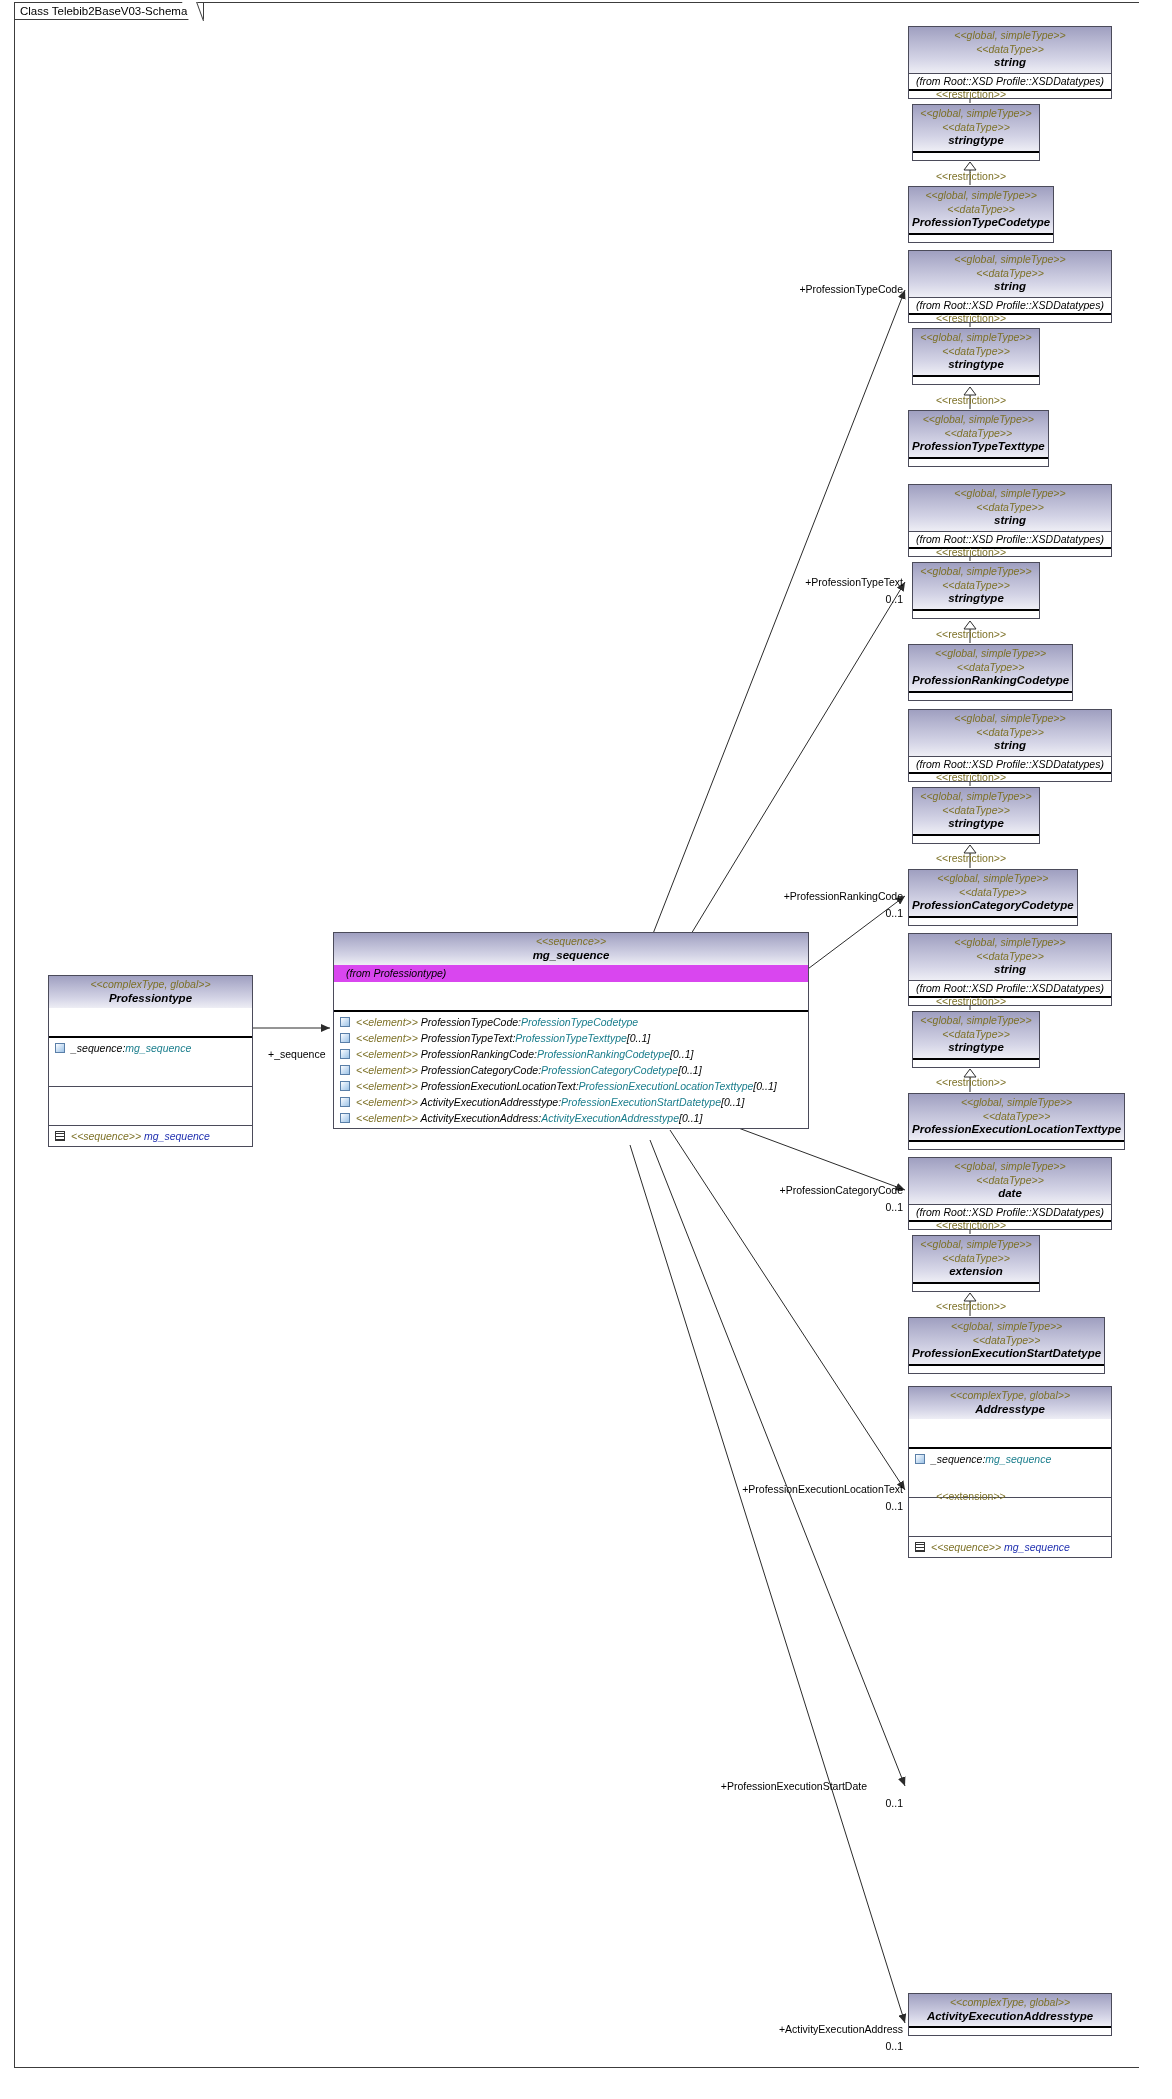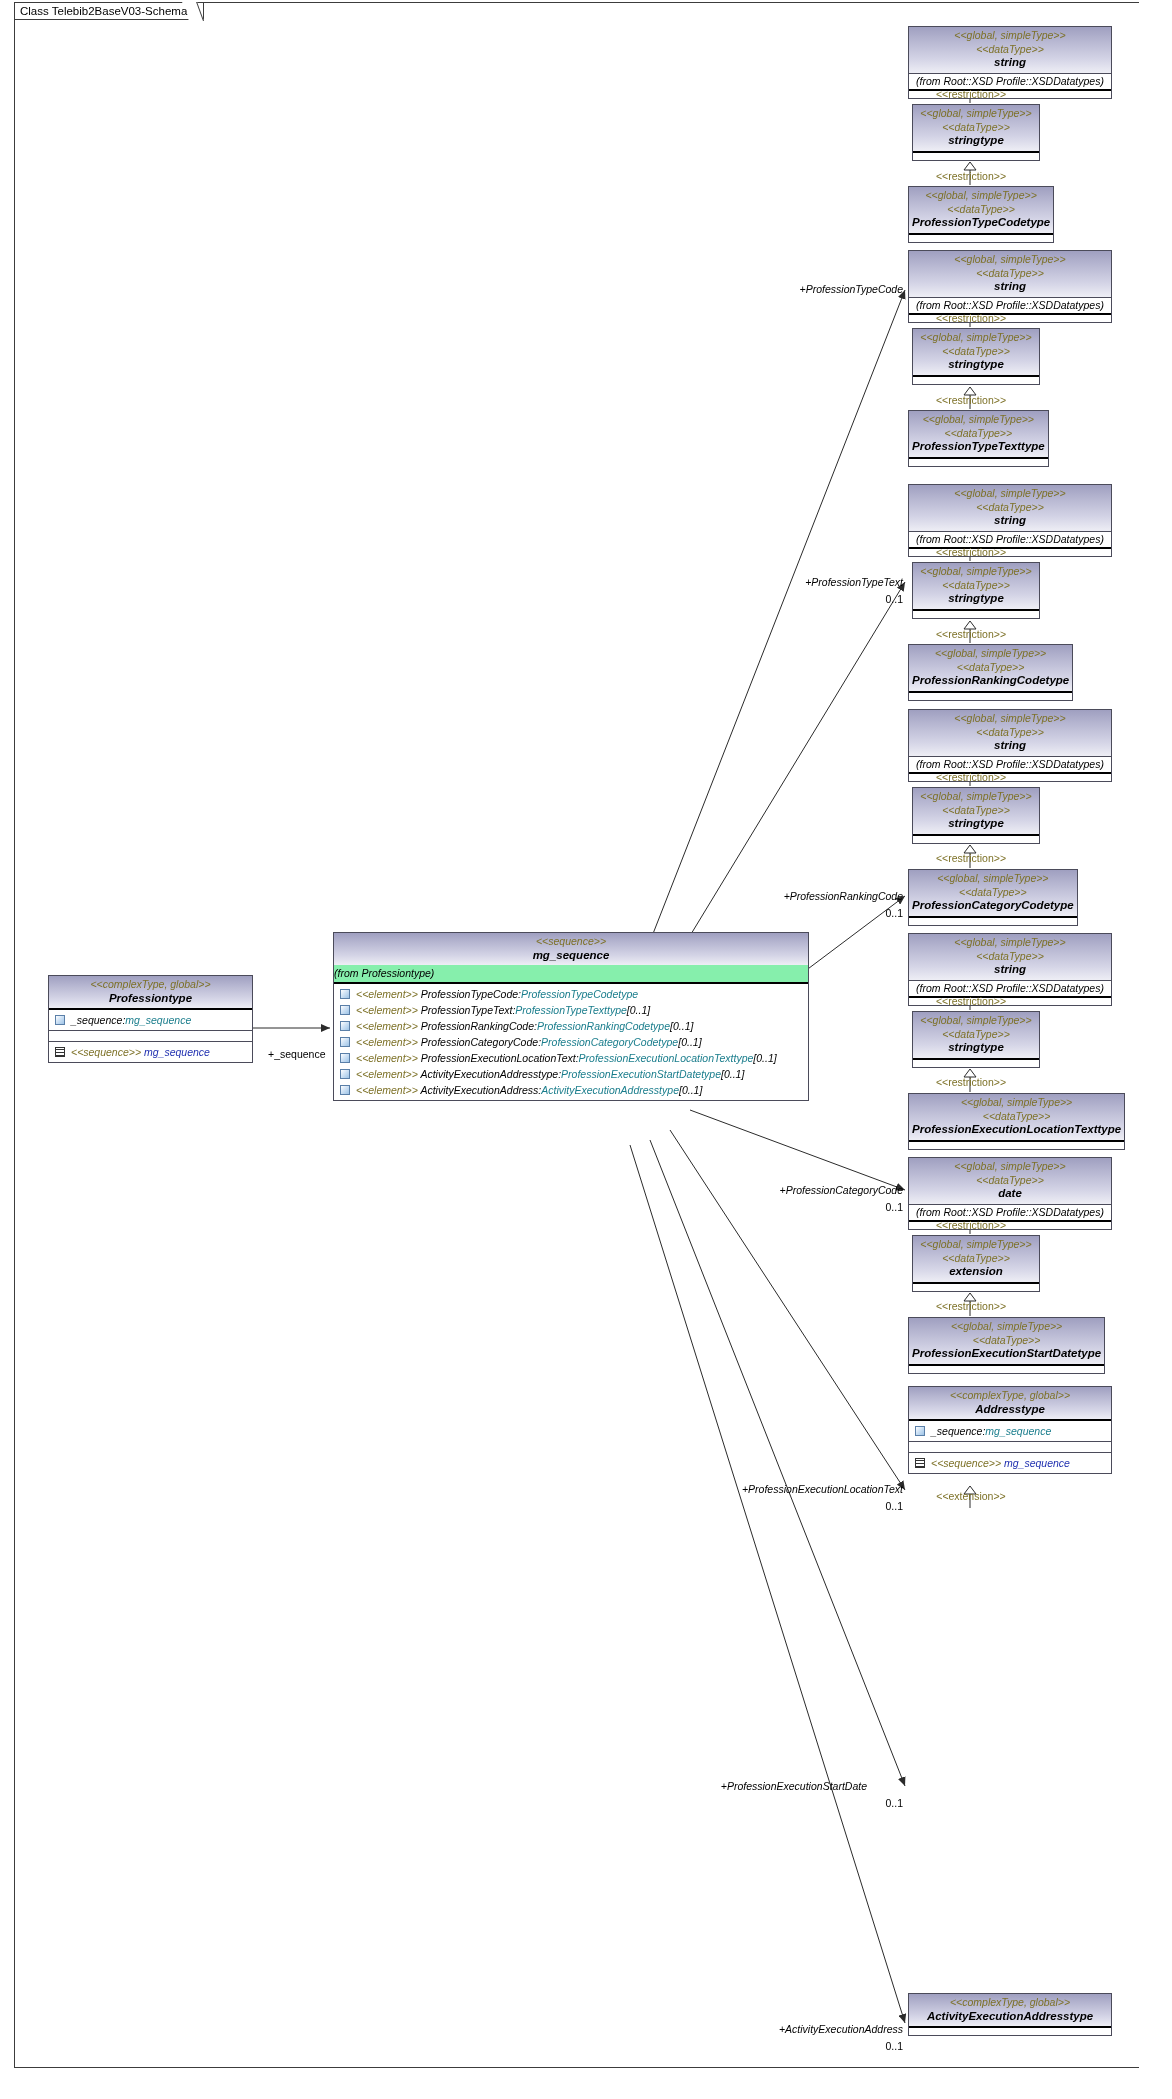--- a/index.html
+++ b/index.html
@@ -99,20 +99,21 @@
   }
   .empty-compartment {
     border-top: 2px solid #000;
     height: 9px;
     background: #ffffff;
   }
   .compartment {
     border-top: 1px solid #4b4b5a;
     background: #ffffff;
     padding: 2px 0 2px 0;
+    margin-top: 28px;
   }
   .compartment.thick { border-top: 2px solid #000; }
   .feature {
     display: flex;
     align-items: center;
     gap: 6px;
     padding: 1px 4px 1px 6px;
     font-size: 10.5px;
     white-space: nowrap;
     line-height: 14px;
@@ -147,21 +148,21 @@
 
   
   .elabel {
     position: absolute;
     font-size: 10.5px;
     color: #000;
     white-space: nowrap;
     z-index: 4;
     line-height: 12px;
   }
-  .elabel.rt { text-align: right; font-style: italic; }
+  .elabel.rt { text-align: right; }
   .mult {
     position: absolute;
     font-size: 10.5px;
     color: #000;
     white-space: nowrap;
     z-index: 4;
     text-align: right;
   }
   .stereo-edge {
     position: absolute;
@@ -261,21 +262,21 @@
     </div>
   </div>
 
   <div class="elabel" style="left:268px; top:1032px;margin-top:16px;">+_sequence</div>
 
   <div class="box" id="mg-sequence" style="left:333px; top:932px; width:476px;">
     <div class="hdr">
       <span class="stereo">&lt;&lt;sequence&gt;&gt;</span>
       <span class="cname">mg_sequence</span>
     </div>
-    <div style="background:#86efac;padding:2px 0 3px 0;font-size:10.5px;color:#000;">(from Professiontype)</div>
+    <div style="background:#d946ef;padding:2px 0 3px 12px;font-size:10.5px;color:#000;">(from Professiontype)</div>
     <div class="compartment thick" id="mg-elements">
         <div class="feature">
           <span class="ico-attr"></span>
           <span class="ftext"><span class="goldtxt">&lt;&lt;element&gt;&gt;</span> <span>ProfessionTypeCode:</span><span class="tealtxt">ProfessionTypeCodetype</span><span></span></span>
         </div>
         <div class="feature">
           <span class="ico-attr"></span>
           <span class="ftext"><span class="goldtxt">&lt;&lt;element&gt;&gt;</span> <span>ProfessionTypeText:</span><span class="tealtxt">ProfessionTypeTexttype</span><span>[0..1]</span></span>
         </div>
         <div class="feature">

